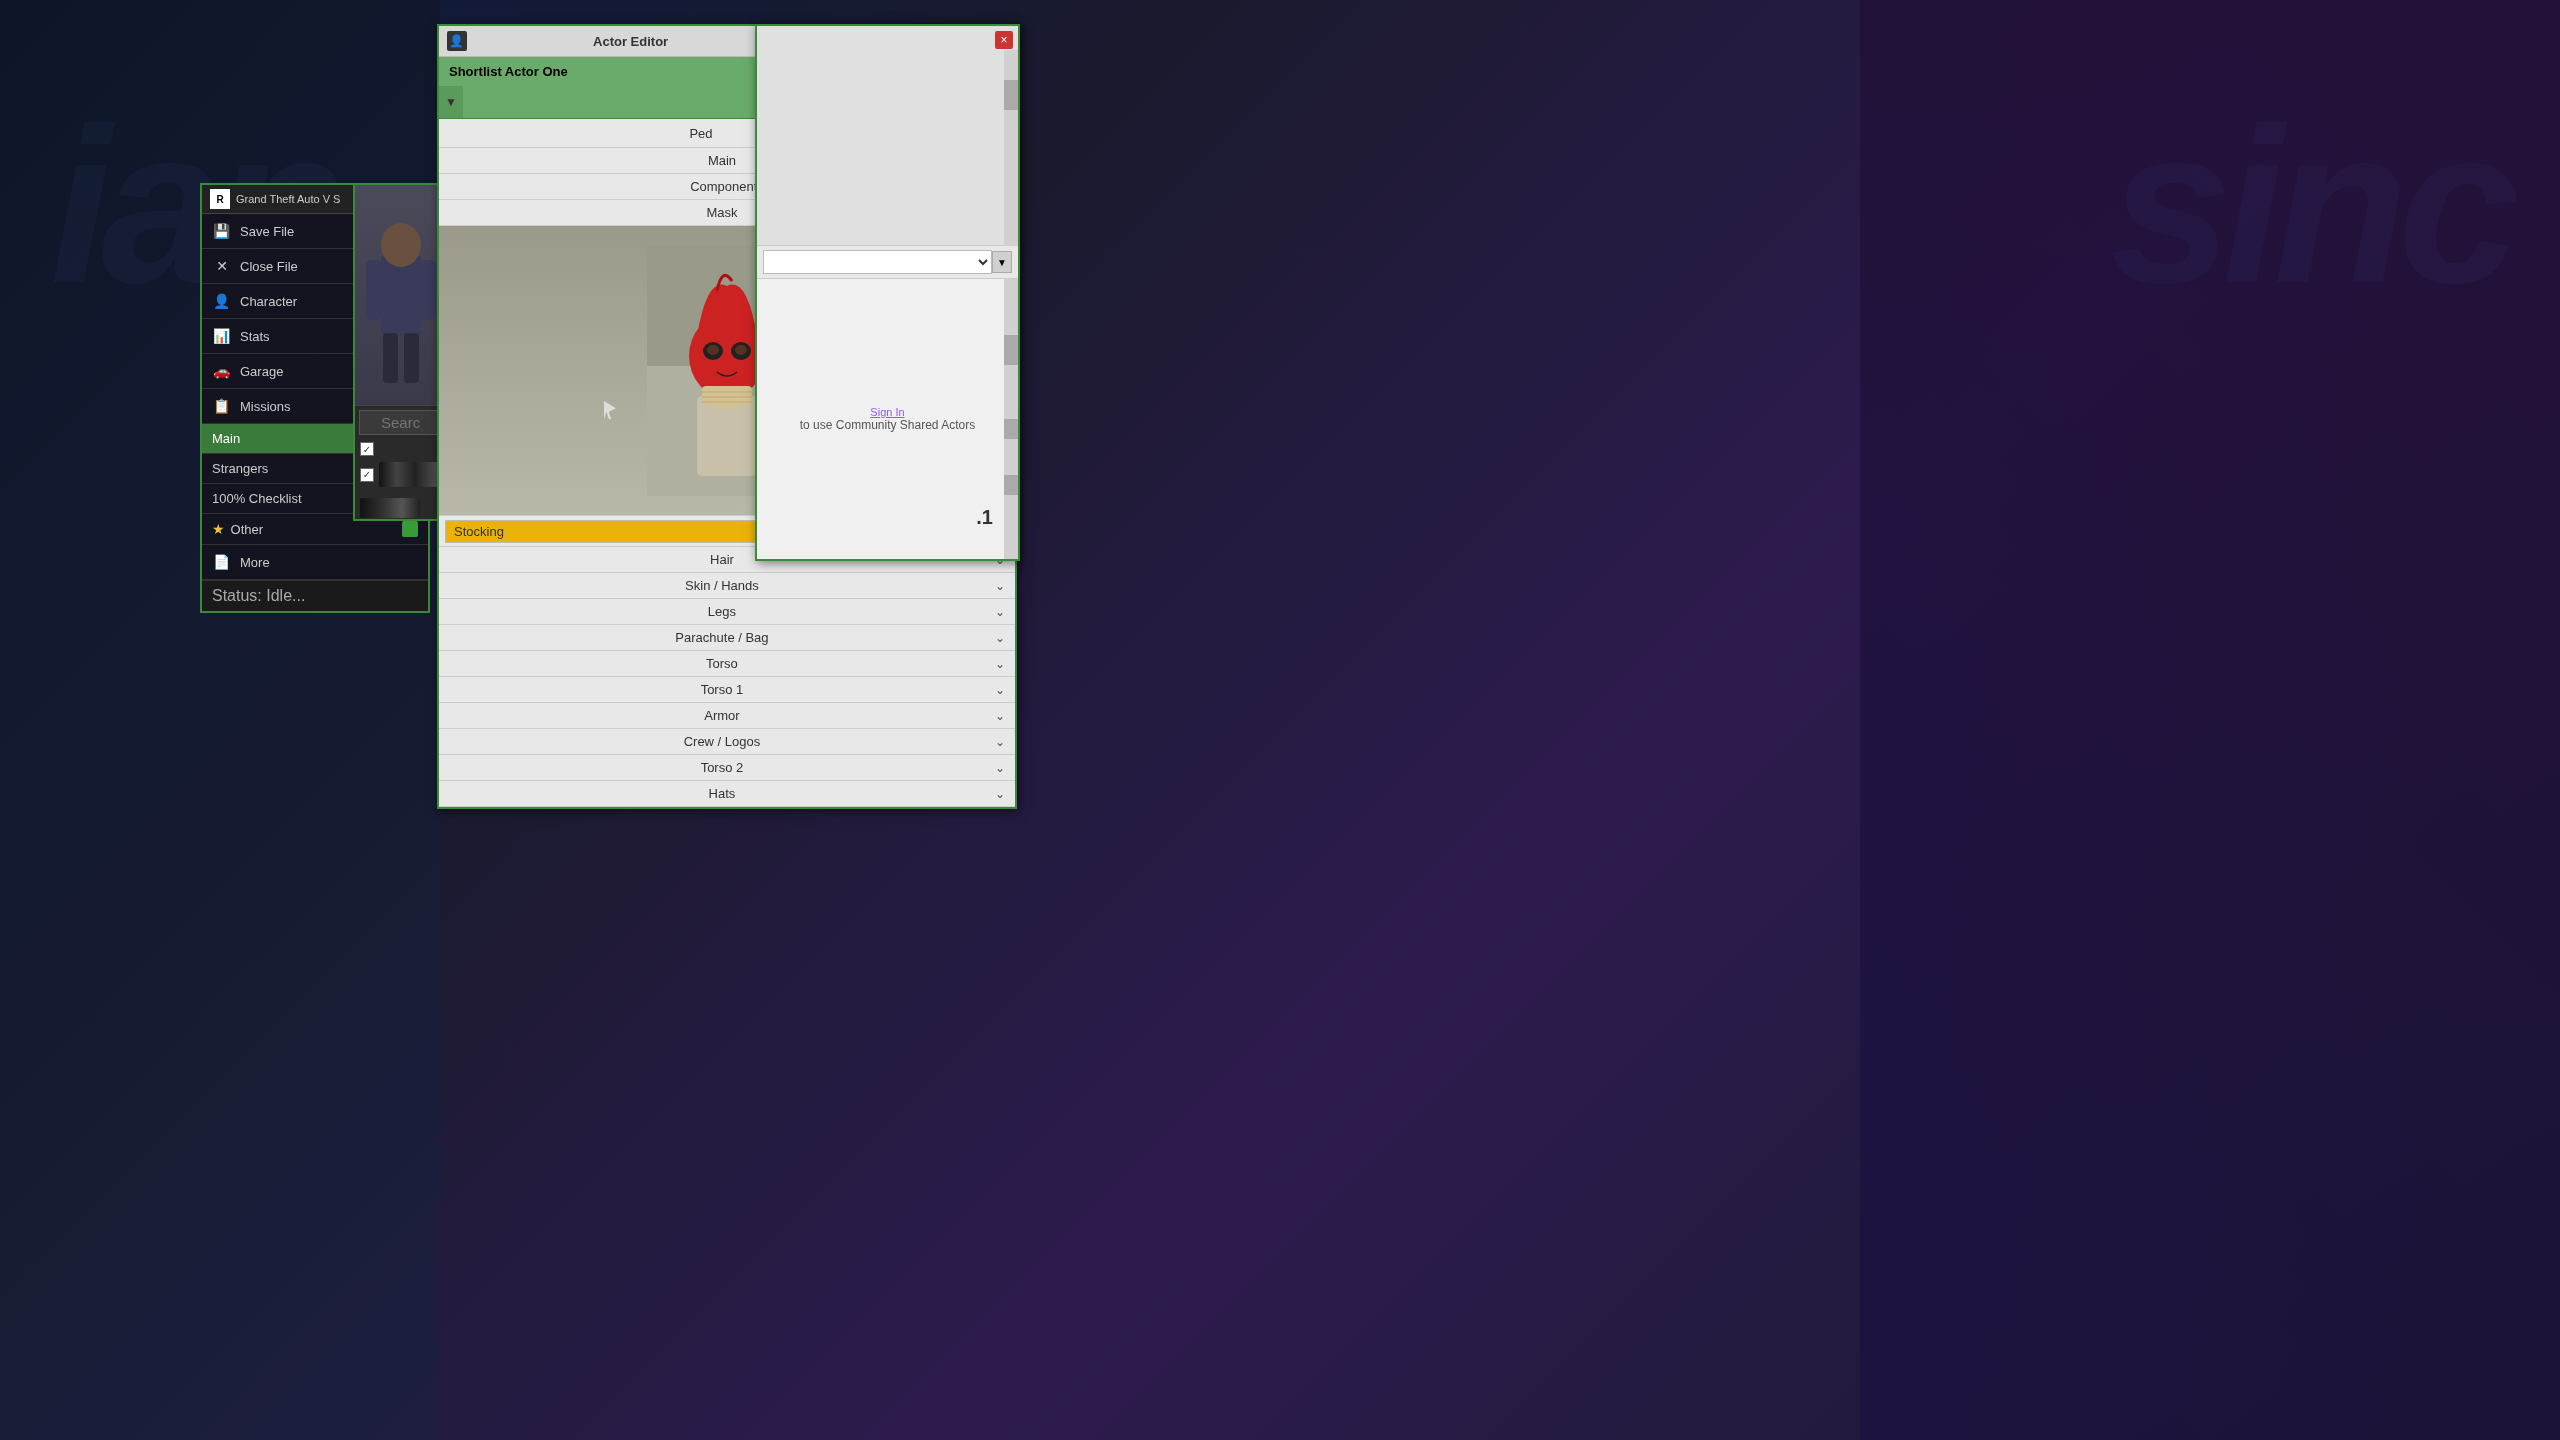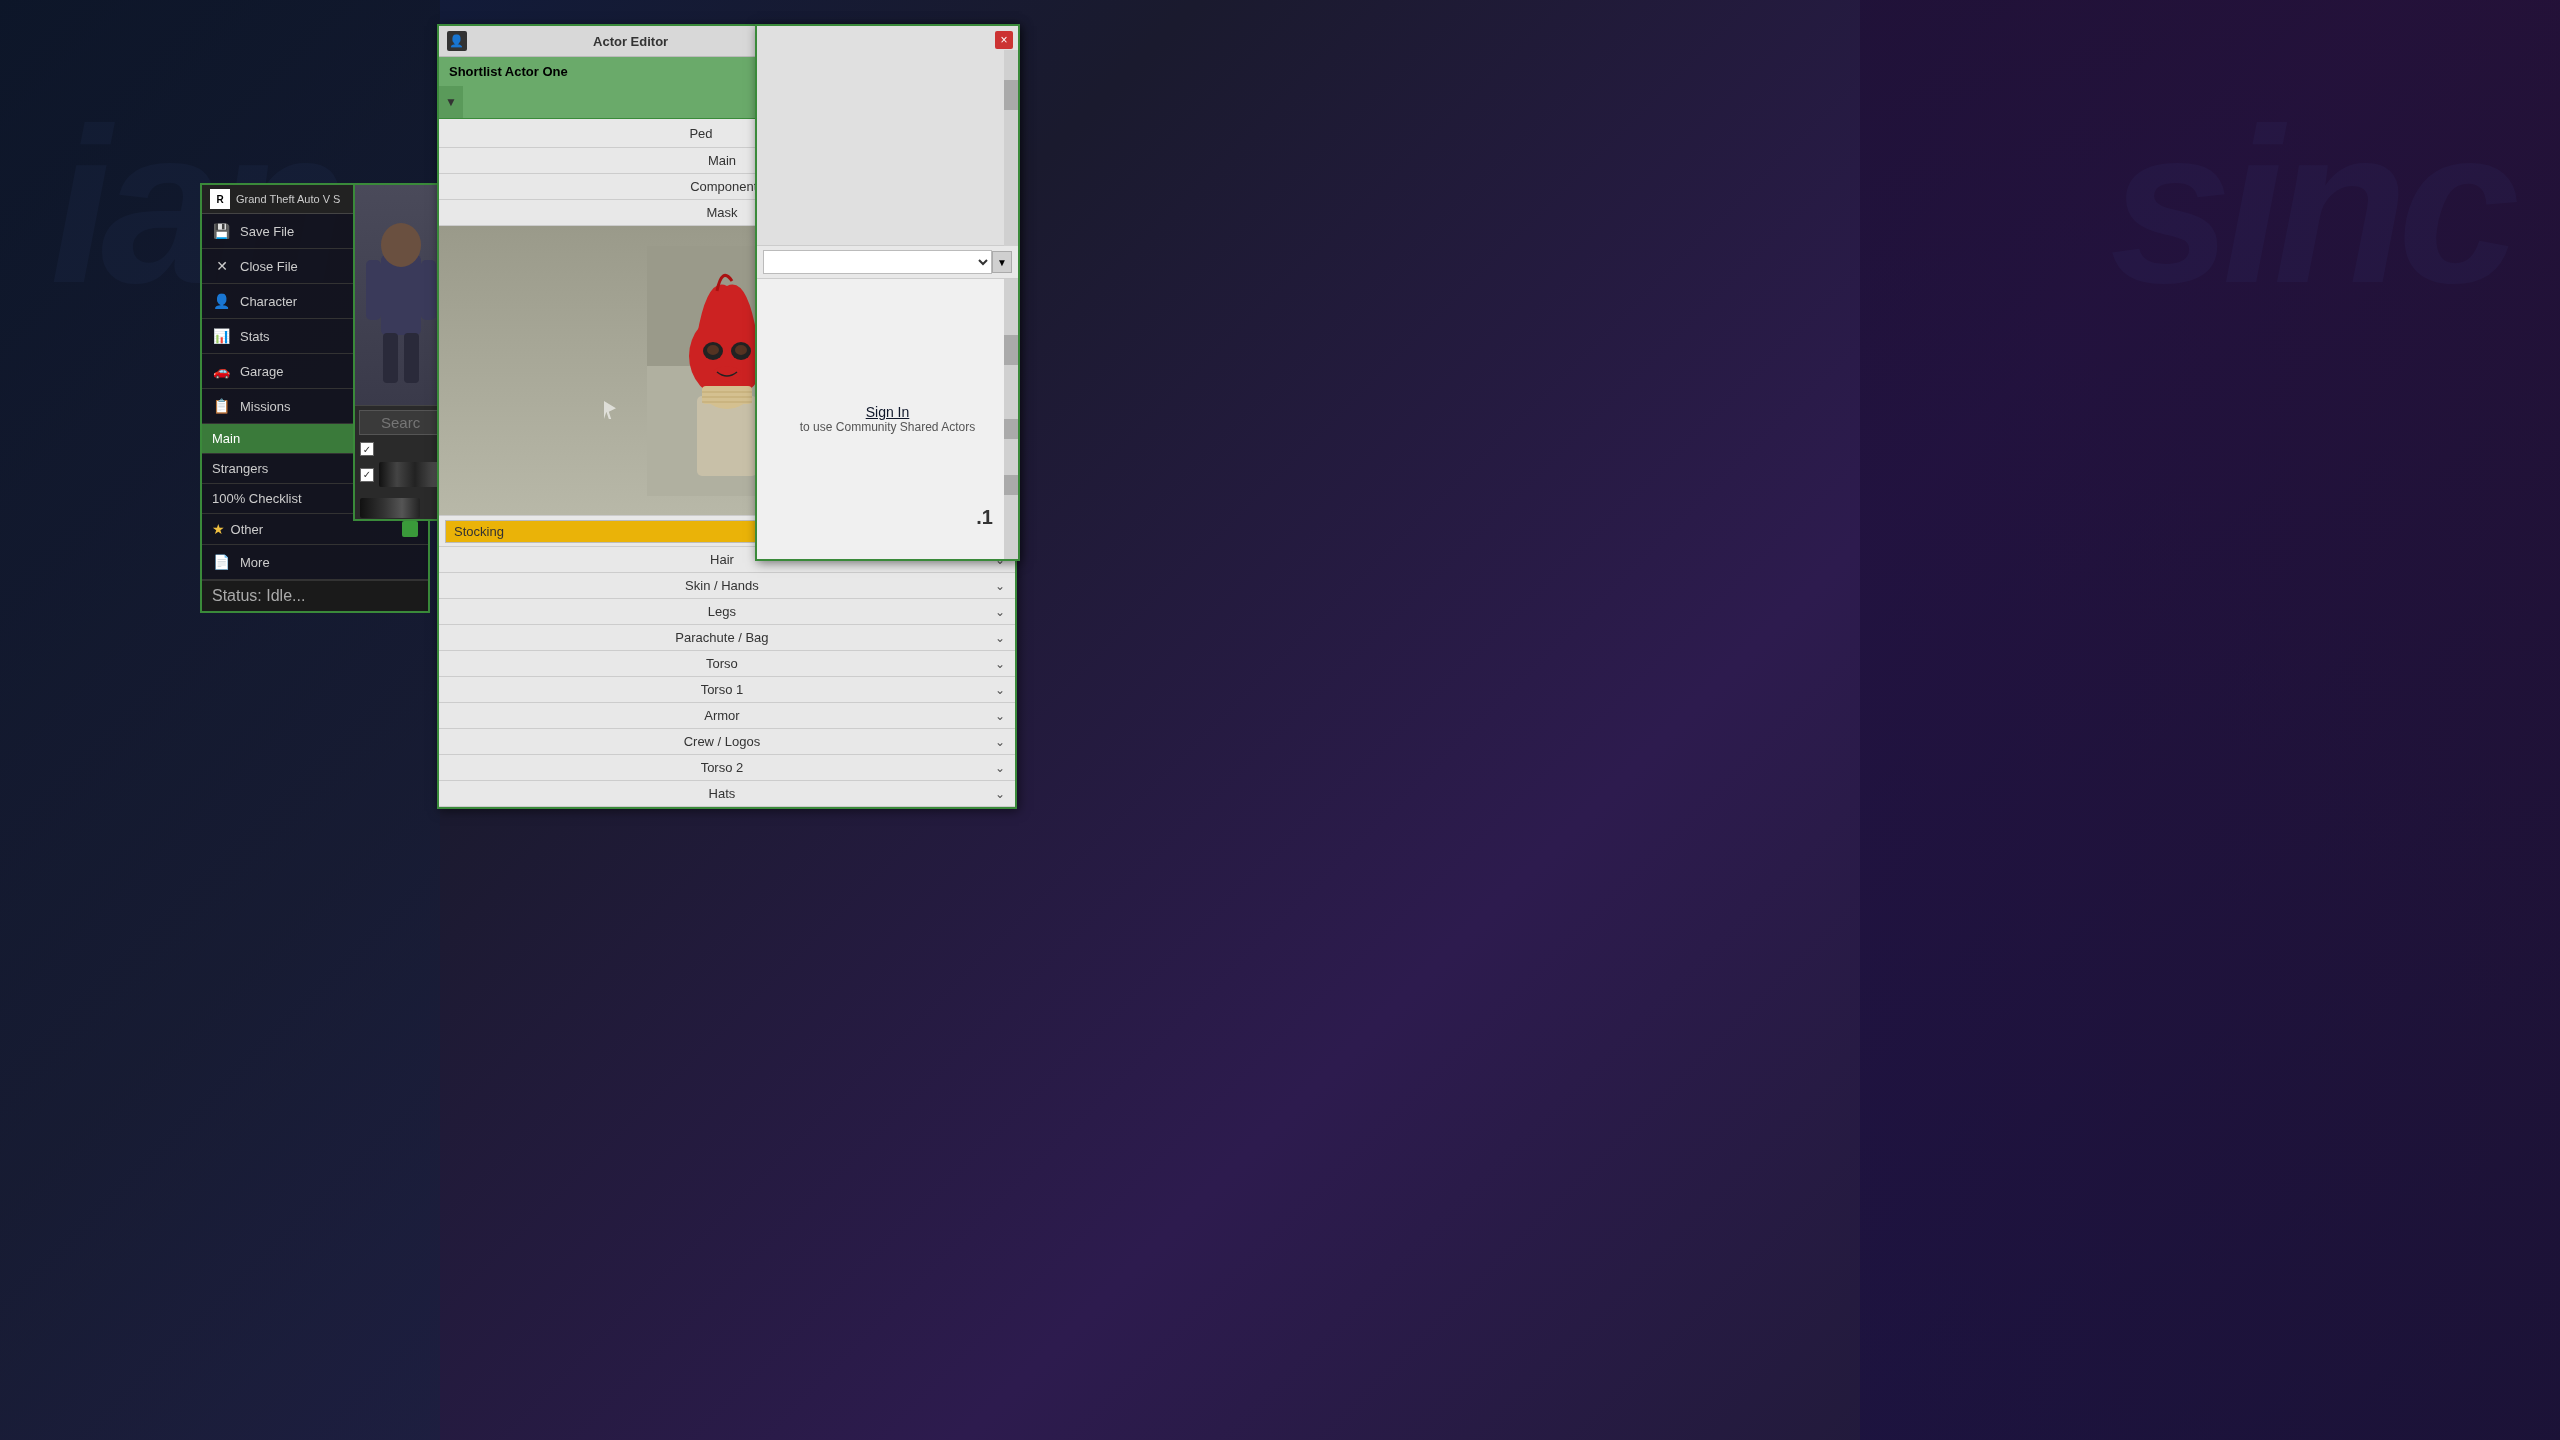--- a/index.html
+++ b/index.html
@@ -465,24 +465,24 @@
       background: #f0f0f0;
       position: relative;
       display: flex;
       flex-direction: column;
       align-items: center;
       justify-content: center;
       padding: 20px;
     }
 
     .sign-in-link {
-      color: #0f172a;
+      color: #8b5cf6;
       text-decoration: underline;
       cursor: pointer;
-      font-size: 14px;
+      font-size: 11px;
     }
 
     .sign-in-text {
       color: #555;
       font-size: 12px;
       text-align: center;
     }
 
     .community-close {
       position: absolute;

